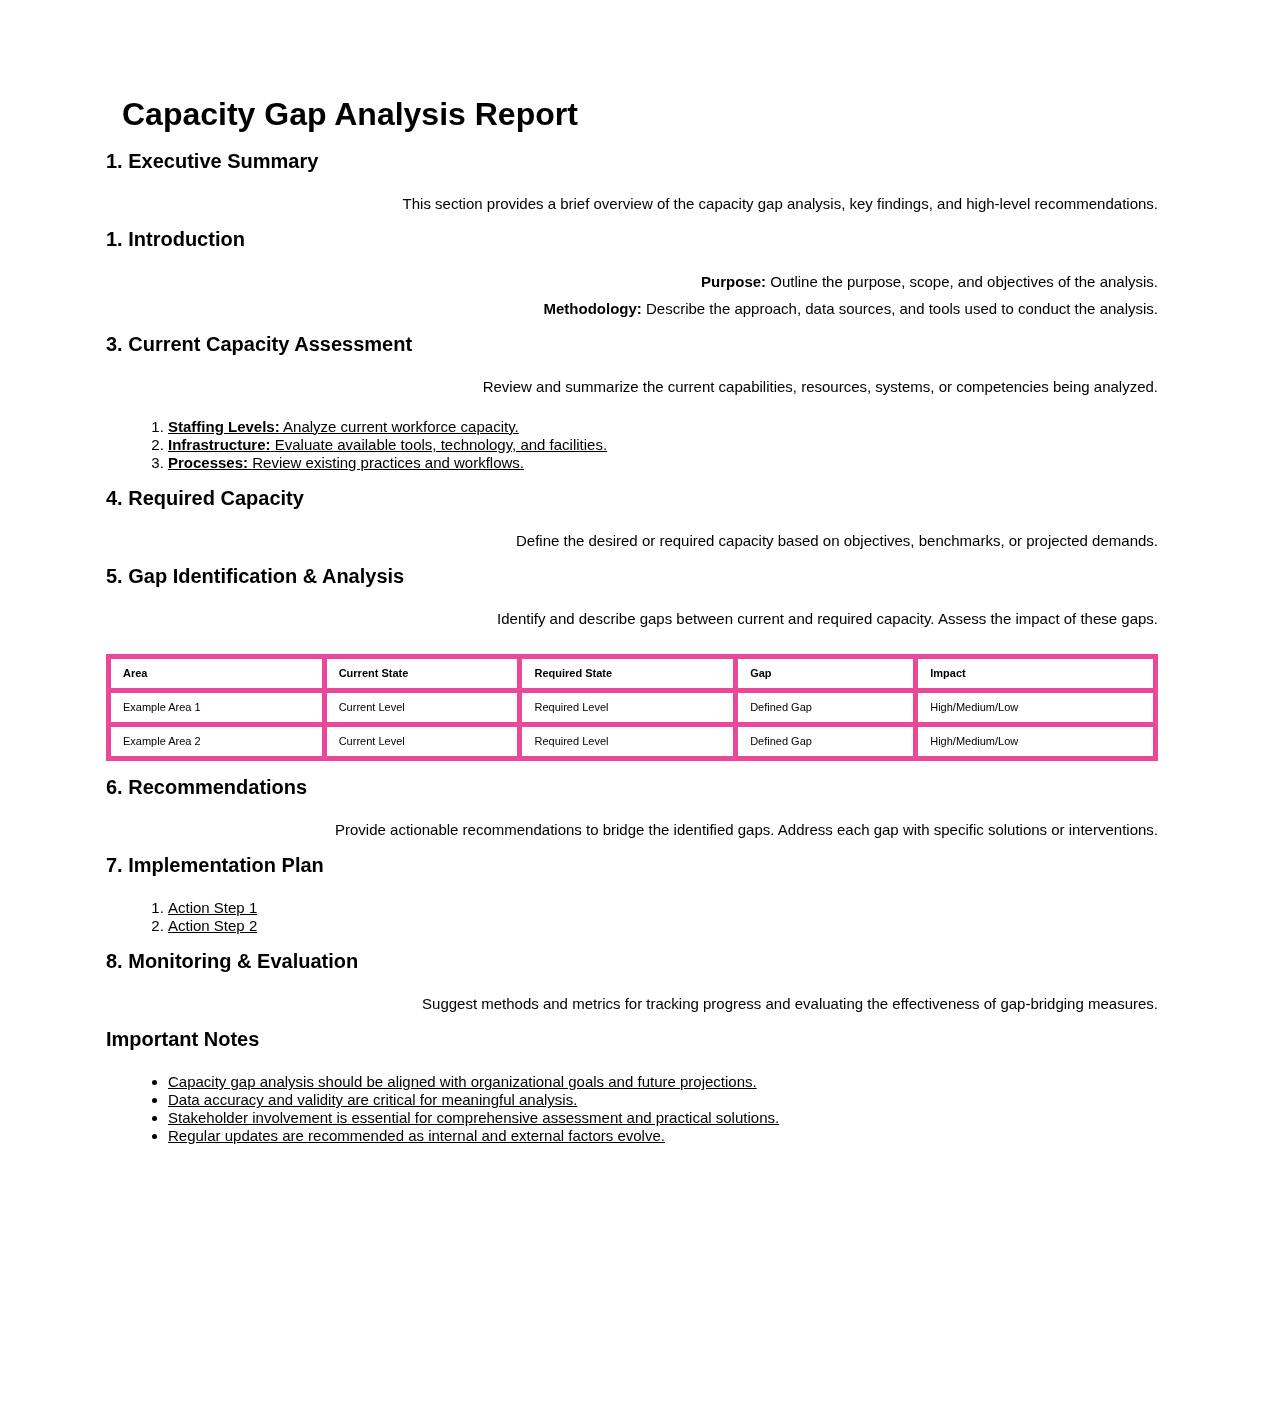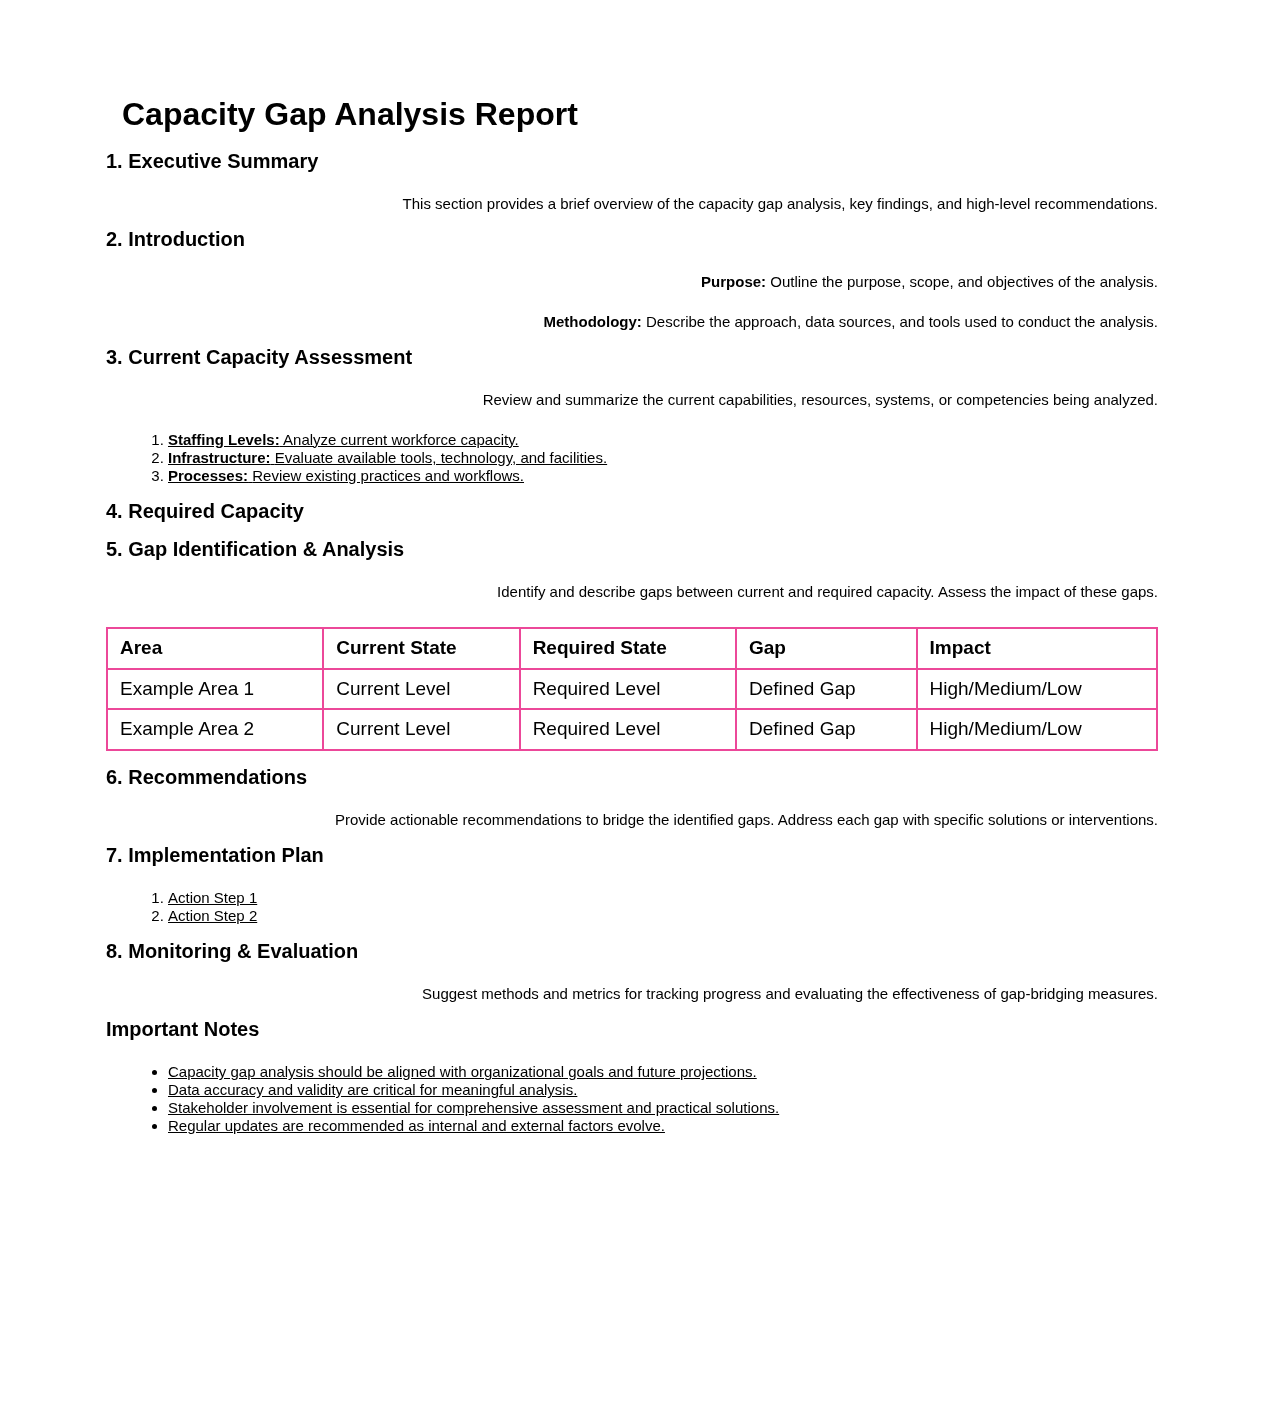--- a/index.html
+++ b/index.html
@@ -33,41 +33,41 @@
     line-height: 1.2;
     margin: 14px 0 0 0;
     font-weight: bold;
   }
   p {
     margin: 22px 0 0 0;
     line-height: 1.2;
     text-align: right;
   }
   p.tight {
-    margin-top: 22px;
+    margin-top: 9px;
   }
   ol, ul {
     margin: 22px 0 0 0;
     padding-left: 62px;
     line-height: 1.2;
   }
   li { margin: 0; text-decoration: underline; }
   strong { font-weight: bold; }
   table.gap-table {
     border-collapse: collapse;
     width: 100%;
     margin-top: 26px;
     table-layout: fixed;
   }
   table.gap-table th,
   table.gap-table td {
-    border: 2px solid #ec4899;
+    border: 5px solid #ec4899;
     padding: 8px 12px;
     text-align: left;
-    font-size: 19px;
+    font-size: 11px;
     line-height: 1.2;
     overflow: hidden;
     white-space: nowrap;
   }
   table.gap-table th { font-weight: bold; }
   col.c1 { width: 20.6%; }
   col.c2 { width: 18.7%; }
   col.c3 { width: 20.6%; }
   col.c4 { width: 17.2%; }
   col.c5 { width: 22.9%; }
@@ -75,33 +75,34 @@
 </head>
 <body>
 
 <div class="page">
 
   <h1>Capacity Gap Analysis Report</h1>
 
   <h2>1. Executive Summary</h2>
   <p>This section provides a brief overview of the capacity gap analysis, key findings, and high-level recommendations.</p>
 
-  <h2>2. Introduction</h2>
+  <h2>1. Introduction</h2>
   <p><strong>Purpose:</strong> <span>Outline the purpose, scope, and objectives of the analysis.</span></p>
   <p class="tight"><strong>Methodology:</strong> <span>Describe the approach, data sources, and tools used to conduct the analysis.</span></p>
 
   <h2>3. Current Capacity Assessment</h2>
   <p>Review and summarize the current capabilities, resources, systems, or competencies being analyzed.</p>
   <ol>
     <li><strong>Staffing Levels:</strong> <span>Analyze current workforce capacity.</span></li>
     <li><strong>Infrastructure:</strong> <span>Evaluate available tools, technology, and facilities.</span></li>
     <li><strong>Processes:</strong> <span>Review existing practices and workflows.</span></li>
   </ol>
 
   <h2>4. Required Capacity</h2>
+  <p>Define the desired or required capacity based on objectives, benchmarks, or projected demands.</p>
 
   <h2>5. Gap Identification &amp; Analysis</h2>
   <p>Identify and describe gaps between current and required capacity. Assess the impact of these gaps.</p>
 
   <table class="gap-table">
     <colgroup>
       <col class="c1">
         <col class="c2">
         <col class="c3">
         <col class="c4">

